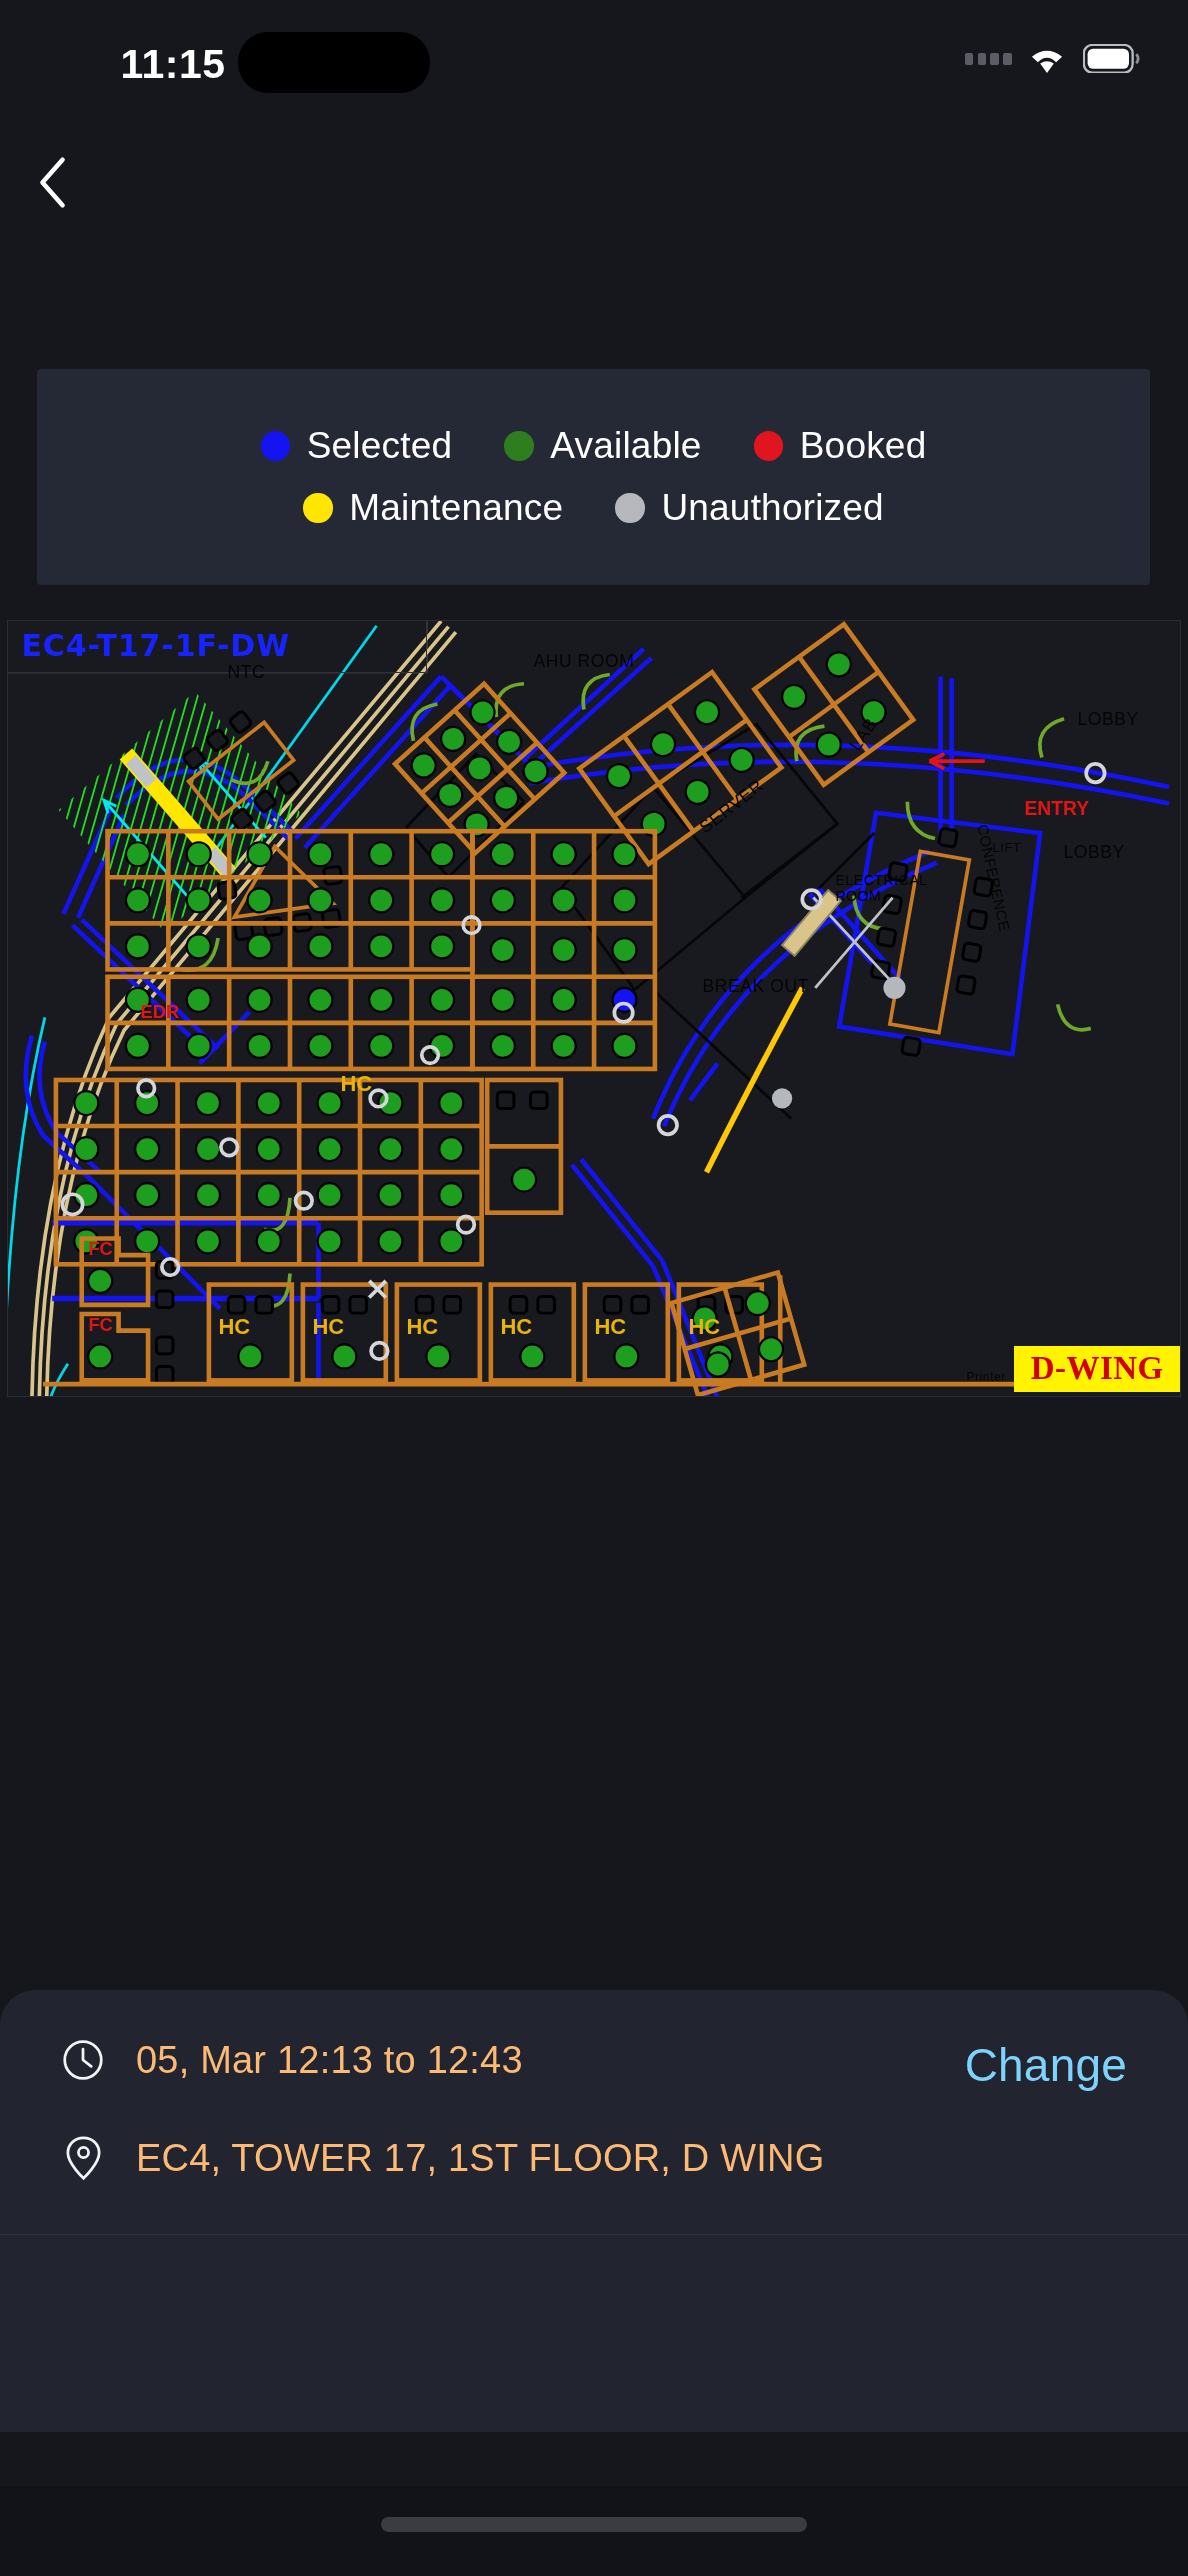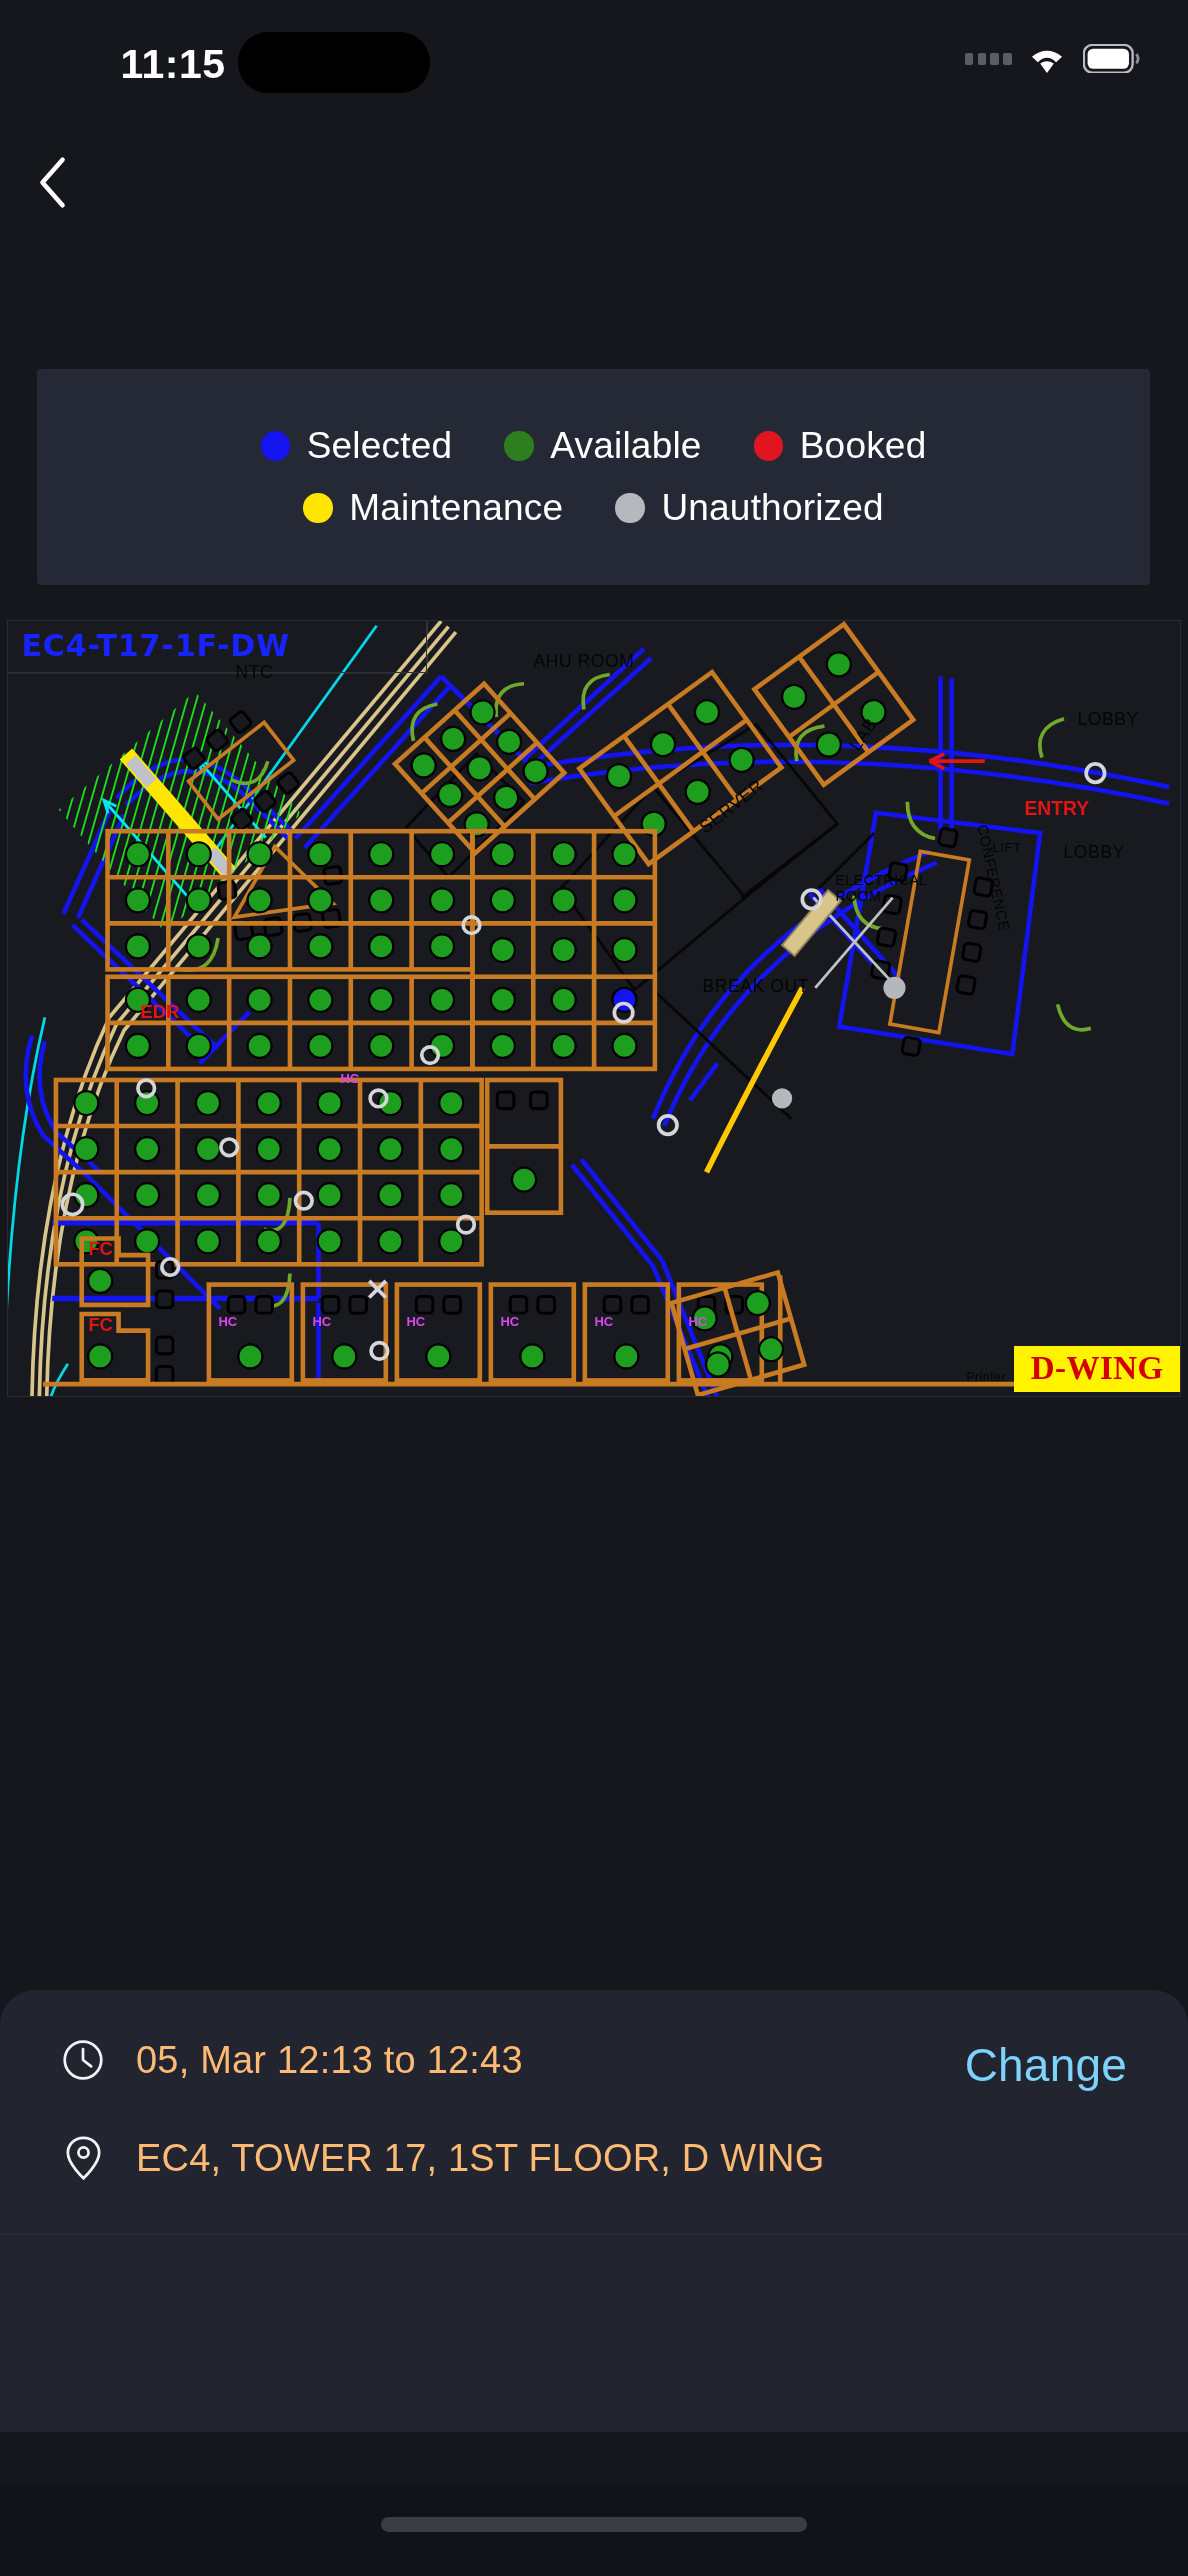--- a/index.html
+++ b/index.html
@@ -50,21 +50,21 @@
                    border-bottom:0.9px solid #2f3138; border-right:0.9px solid #2f3138; }
 
   #wing-badge { position:absolute; right:0px; bottom:3.7px; background:#FFF300;
                 color:#D40000; font-family:"Liberation Serif", serif;
                 font-size:33px; font-weight:700; padding:3.7px 16.6px 5.5px; letter-spacing:0.5px; }
 
   .room-label { position:absolute; color:#050505; font-size:17.5px; letter-spacing:0.6px;
                 white-space:nowrap; font-family:"Liberation Sans", sans-serif; }
   .red-label { position:absolute; color:#E21414; font-size:18.4px; font-weight:600;
                white-space:nowrap; }
-  .hc-label { position:absolute; color:#d946ef; font-size:13px; font-weight:700; }
+  .hc-label { position:absolute; color:#eab308; font-size:22px; font-weight:700; }
   .entry-label { position:absolute; color:#E21414; font-size:19.3px; font-weight:600; }
 
   
   #sheet { position:absolute; left:0; top:1990px; width:1188px; height:442px;
            background:#22242F; border-radius:35px 35px 0 0; }
   #sheet-inner { position:absolute; left:0; top:0; width:1188px; height:295px; }
   .info-row { position:absolute; left:61px; display:flex; align-items:center; gap:31px; }
   #row-time { top:48px; }
   #row-loc  { top:146px; }
   .info-icon { width:44px; height:44px; flex:none; display:flex; align-items:center; justify-content:center; }
@@ -561,21 +561,21 @@
 
       <g stroke="#E21414" stroke-width="4" fill="none">
         <path d="M1000 152 L1060 152"></path>
         <path d="M1000 152 L1016 144 M1000 152 L1016 160"></path>
       </g>
     </svg>
 
     <div id="plan-code-box"></div>
     <div id="plan-code">EC4-T17-1F-DW</div>
 
-    <div class="room-label" style="left:219px; top:41px;margin-left:8px;">NTC</div>
+    <div class="room-label" style="left:219px; top:41px;">NTC</div>
     <div class="room-label" style="left:525px; top:30px;">AHU ROOM</div>
     <div class="room-label" style="left:1069px; top:88px;">LOBBY</div>
     <div class="room-label" style="left:1055px; top:221px;">LOBBY</div>
     <div class="room-label" style="left:838px; top:103px; transform:rotate(-56deg);">LAB</div>
     <div class="room-label" style="left:686px; top:175px; transform:rotate(-38deg);">SERVER</div>
     <div class="room-label" style="left:931px; top:249px; transform:rotate(78deg); font-size:14.7px;">CONFERENCE</div>
     <div class="room-label" style="left:984px; top:219px; font-size:13px;">LIFT</div>
     <div class="room-label" style="left:827px; top:251px; font-size:14px; width:88px; white-space:normal; line-height:1.15;">ELECTRICAL ROOM</div>
     <div class="room-label" style="left:694px; top:355px;">BREAK OUT</div>
     <div class="room-label" style="left:958px; top:749px; font-size:12px;">Printer</div>

